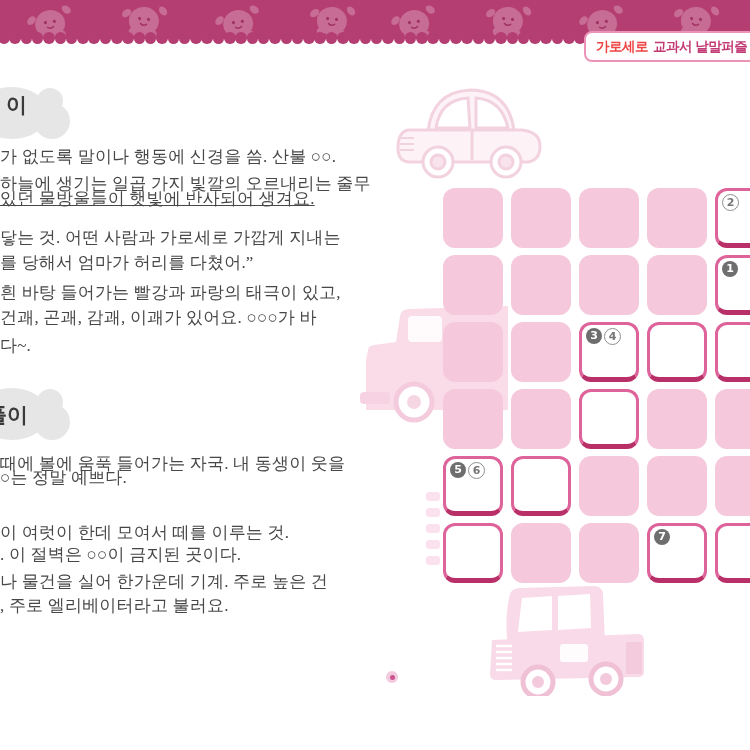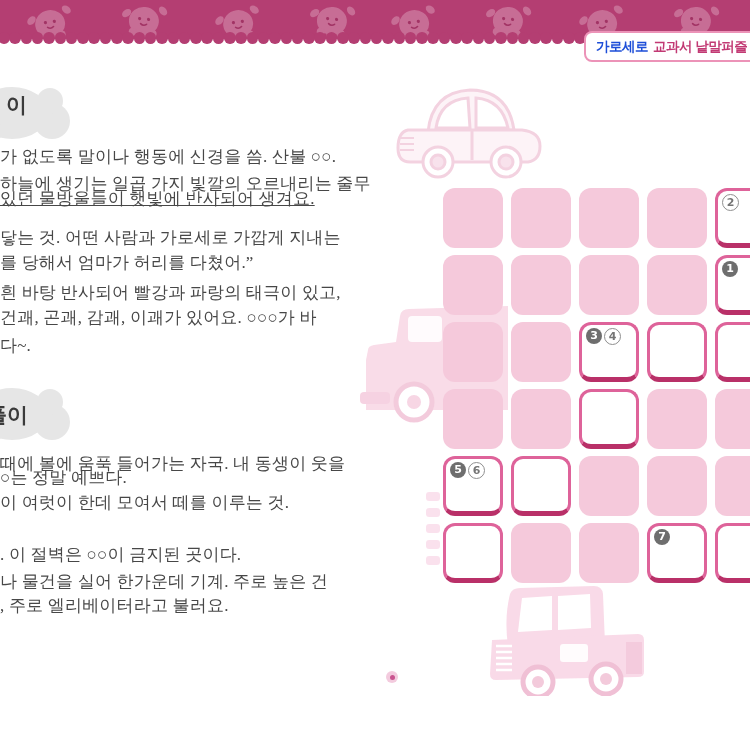--- a/index.html
+++ b/index.html
@@ -7,21 +7,21 @@
         font-family:"Liberation Sans","DejaVu Sans",sans-serif;}
   
   .banner{position:absolute;left:0;top:0;width:750px;height:38px;background:#b43e72;overflow:hidden;z-index:4;}
   .ghost{position:absolute;}
   .scallops{position:absolute;left:0;top:32.4px;width:750px;height:13px;z-index:4;pointer-events:none;}
   .scallops i{position:absolute;top:0;width:11.6px;height:11.6px;border-radius:50%;background:#b43e72;}
   
   .ribbon{position:absolute;left:584px;top:31px;height:31px;background:#fff;border:2px solid #ec93b8;
           border-radius:8px;display:flex;align-items:center;padding:0 10px;gap:5px;z-index:6;
           white-space:nowrap;box-sizing:border-box;}
-  .rb-series{font-weight:bold;font-size:13.5px;color:#1d4ed8;letter-spacing:-0.5px;}
+  .rb-series{font-weight:bold;font-size:13.5px;color:#ef4444;letter-spacing:-0.5px;}
   .rb-sub{font-weight:bold;font-size:13.5px;color:#c23a74;letter-spacing:-0.5px;}
   
   .cloud{position:absolute;z-index:2;}
   .cloud-label{position:absolute;font-weight:bold;font-size:21px;color:#3a3a3a;white-space:nowrap;}
   
   .clue-line{position:absolute;left:0;font-family:"Liberation Serif","DejaVu Serif",serif;
              font-size:17px;color:#474747;white-space:nowrap;letter-spacing:.2px;z-index:2;}
   
   #grid{position:absolute;left:443px;top:188px;display:grid;grid-template-columns:repeat(5,60px);
         grid-template-rows:repeat(6,60px);column-gap:8px;row-gap:7px;z-index:3;}
@@ -265,28 +265,28 @@
     </svg>
     <span class="cloud-label" style="left:32px;top:15px;">풀이</span>
   </div>
 
   <div id="across">
       <div class="clue-line" style="top: 145px;">가 없도록 말이나 행동에 신경을 씀. 산불 ○○.</div>
       <div class="clue-line" style="top: 172px;">하늘에 생기는 일곱 가지 빛깔의 오르내리는 줄무</div>
       <div class="clue-line" style="top: 187px; text-decoration: underline;">있던 물방울들이 햇빛에 반사되어 생겨요.</div>
       <div class="clue-line" style="top: 226px;">닿는 것. 어떤 사람과 가로세로 가깝게 지내는</div>
       <div class="clue-line" style="top: 251px;">를 당해서 엄마가 허리를 다쳤어.”</div>
-      <div class="clue-line" style="top: 281px;">흰 바탕 반사되어 빨강과 파랑의 태극이 있고,</div>
+      <div class="clue-line" style="top: 281px;">흰 바탕 들어가는 빨강과 파랑의 태극이 있고,</div>
       <div class="clue-line" style="top: 306px;">건괘, 곤괘, 감괘, 이괘가 있어요. ○○○가 바</div>
       <div class="clue-line" style="top: 334px;">다~.</div>
     </div>
   <div id="down">
       <div class="clue-line" style="top: 452px;">때에 볼에 움푹 들어가는 자국. 내 동생이 웃을</div>
       <div class="clue-line" style="top: 466px;">○는 정말 예쁘다.</div>
-      <div class="clue-line" style="top: 491px;">이 여럿이 한데 모여서 떼를 이루는 것.</div>
+      <div class="clue-line" style="top: 521px;">이 여럿이 한데 모여서 떼를 이루는 것.</div>
       <div class="clue-line" style="top: 543px;">. 이 절벽은 ○○이 금지된 곳이다.</div>
       <div class="clue-line" style="top: 570px;">나 물건을 실어 한가운데 기계. 주로 높은 건</div>
       <div class="clue-line" style="top: 594px;">, 주로 엘리베이터라고 불러요.</div>
     </div>
 
   <svg class="illu" style="left:390px;top:74px;opacity:.8;" width="160" height="110" viewBox="0 0 160 110">
     <g stroke="#f1c7d9" stroke-width="3" fill="#fdf1f6">
       <path d="M38,58 Q42,18 80,16 Q118,16 124,56 Z"></path>
       <path d="M18,56 Q8,58 8,74 Q8,88 20,88 L138,88 Q150,86 150,72 Q150,58 132,56 Z"></path>
       <path d="M46,54 Q50,26 78,24 L80,54 Z" fill="#fff"></path>

